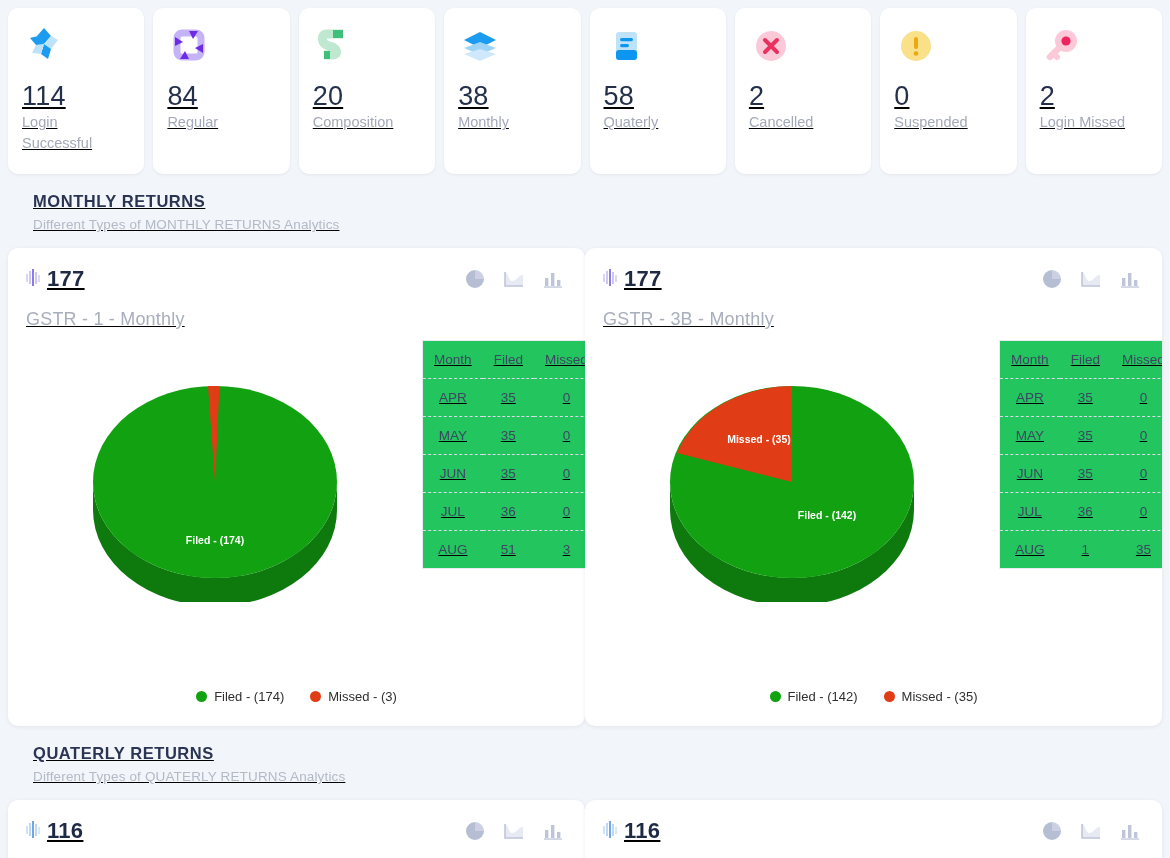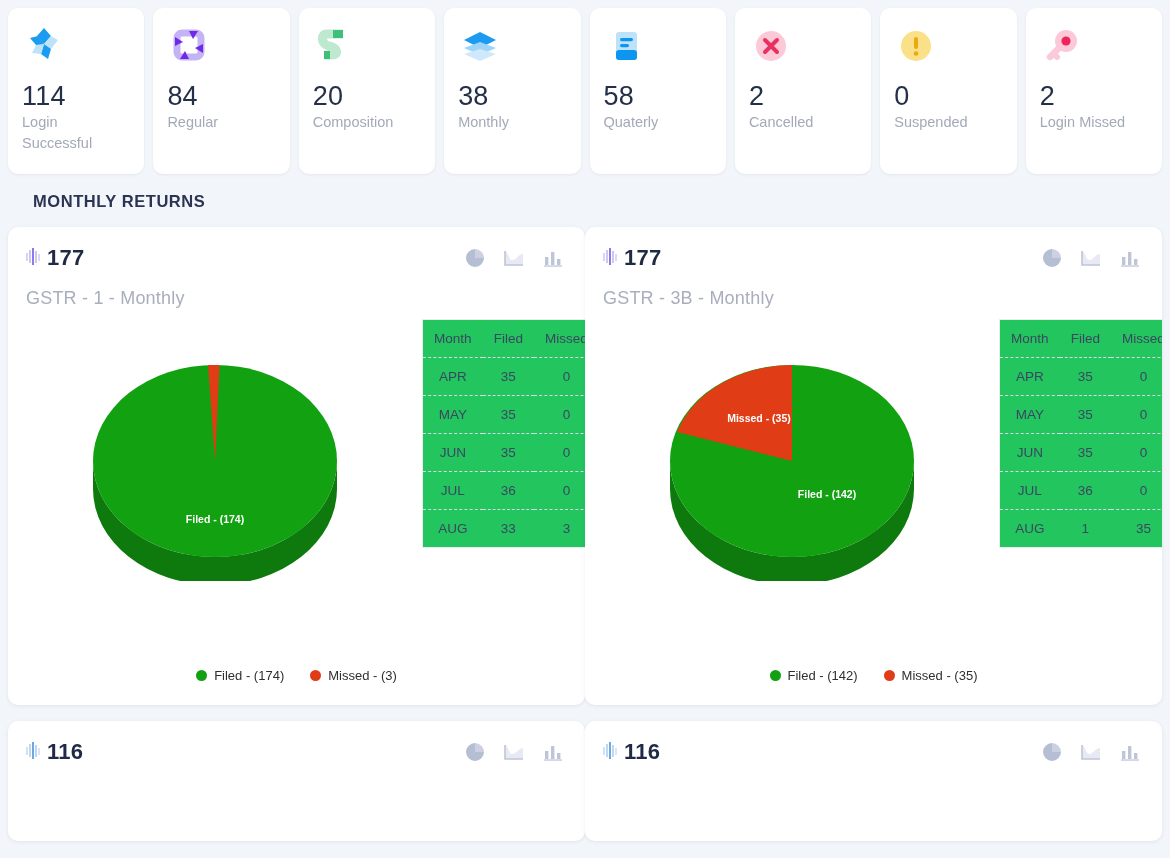--- a/index.html
+++ b/index.html
@@ -2,21 +2,21 @@
 <html><head>
 <meta charset="utf-8">
 <style>
   * { box-sizing: border-box; margin: 0; padding: 0; }
   html, body {
     width: 1170px; height: 858px;
     background: #f2f5f9;
     font-family: "Liberation Sans", sans-serif;
     overflow: hidden;
   }
-  .page { width: 1170px; height: 638px; position: relative; }
+  .page { width: 1170px; height: 638px; position: relative; text-decoration: underline; }
 
   
   .stats-row {
     display: flex;
     gap: 9px;
     padding: 8px 8px 0 8px;
   }
   .stat-card {
     flex: 1 1 0;
     background: #ffffff;
@@ -268,20 +268,21 @@
         </svg>
       </div>
       <div class="stat-value">2</div>
       <div class="stat-label">Login Missed</div>
     </div>
 
   </div>
 
   <div class="section">
     <div class="section-title">MONTHLY RETURNS</div>
+    <div class="section-sub">Different Types of MONTHLY RETURNS Analytics</div>
   </div>
 
   <div class="cards-row">
 
     <div class="chart-card">
       <div class="card-head">
         <div class="head-left">
           <div class="head-num-line">
             <span class="mini-bars">
               <svg width="15" height="17" viewBox="0 0 15 17">
@@ -356,21 +357,21 @@
                 <td>35</td>
                 <td>0</td>
               </tr>
               <tr>
                 <td>JUL</td>
                 <td>36</td>
                 <td>0</td>
               </tr>
               <tr>
                 <td>AUG</td>
-                <td>33</td>
+                <td>51</td>
                 <td>3</td>
               </tr>
             </tbody>
           </table>
         </div>
       </div>
 
       <div class="legend">
         <div class="legend-item">
           <span class="legend-dot" style="background:#11a111"></span>
@@ -482,20 +483,24 @@
         </div>
         <div class="legend-item">
           <span class="legend-dot" style="background:#e03c15"></span>
           <span class="legend-text">Missed - (35)</span>
         </div>
       </div>
     </div>
 
   </div>
 
+  <div class="section">
+    <div class="section-title">QUATERLY RETURNS</div>
+    <div class="section-sub">Different Types of QUATERLY RETURNS Analytics</div>
+  </div>
 
   <div class="cards-row">
 
     <div class="chart-card short">
       <div class="card-head">
         <div class="head-left">
           <div class="head-num-line">
             <span class="mini-bars">
               <svg width="15" height="17" viewBox="0 0 15 17">
                 <rect x="0" y="5" width="2" height="8" fill="#cfe2f7"></rect>

